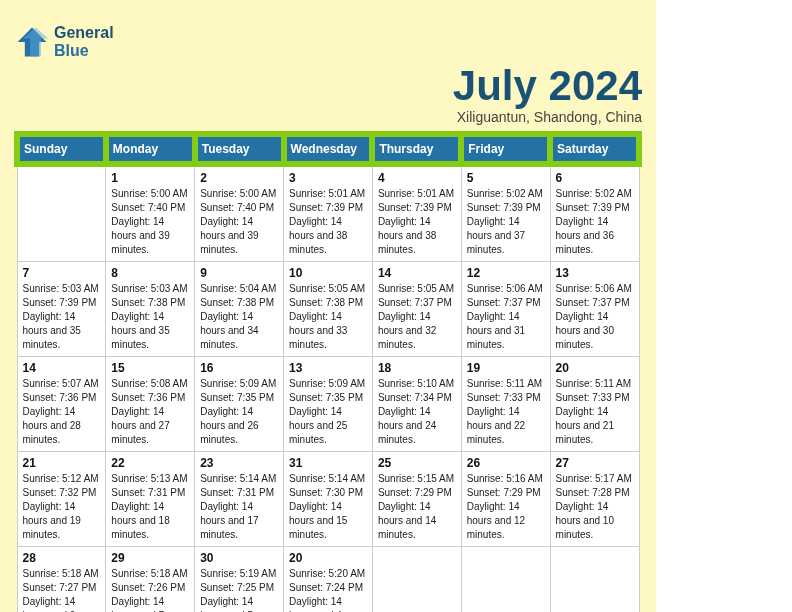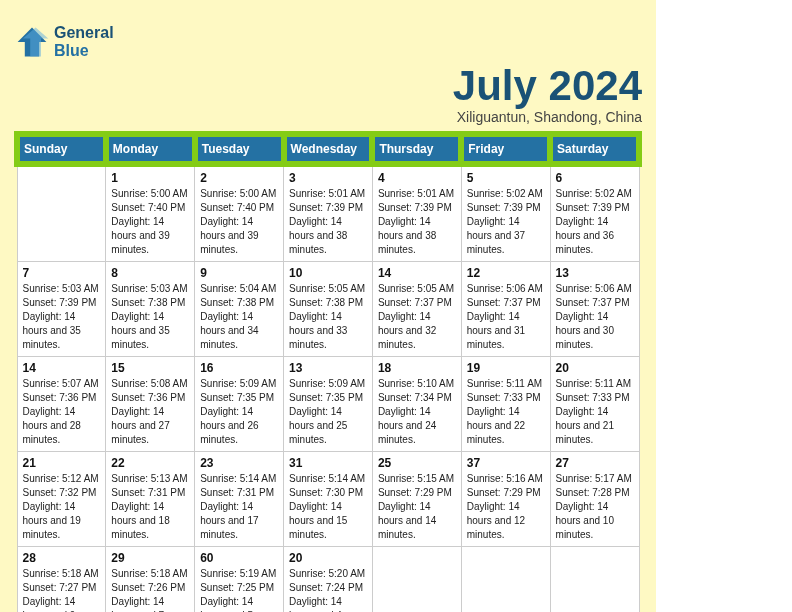--- a/index.html
+++ b/index.html
@@ -224,39 +224,39 @@
           </td>
           <td>
             <div class="day-number">31</div>
             <div class="day-info">Sunrise: 5:14 AM<br>Sunset: 7:30 PM<br>Daylight: 14 hours and 15 minutes.</div>
           </td>
           <td>
             <div class="day-number">25</div>
             <div class="day-info">Sunrise: 5:15 AM<br>Sunset: 7:29 PM<br>Daylight: 14 hours and 14 minutes.</div>
           </td>
           <td>
-            <div class="day-number">37</div>
+            <div class="day-number">26</div>
             <div class="day-info">Sunrise: 5:16 AM<br>Sunset: 7:29 PM<br>Daylight: 14 hours and 12 minutes.</div>
           </td>
           <td>
             <div class="day-number">27</div>
             <div class="day-info">Sunrise: 5:17 AM<br>Sunset: 7:28 PM<br>Daylight: 14 hours and 10 minutes.</div>
           </td>
         </tr>
         <tr class="week-row">
           <td>
             <div class="day-number">28</div>
             <div class="day-info">Sunrise: 5:18 AM<br>Sunset: 7:27 PM<br>Daylight: 14 hours and 9 minutes.</div>
           </td>
           <td>
             <div class="day-number">29</div>
             <div class="day-info">Sunrise: 5:18 AM<br>Sunset: 7:26 PM<br>Daylight: 14 hours and 7 minutes.</div>
           </td>
           <td>
-            <div class="day-number">60</div>
+            <div class="day-number">30</div>
             <div class="day-info">Sunrise: 5:19 AM<br>Sunset: 7:25 PM<br>Daylight: 14 hours and 5 minutes.</div>
           </td>
           <td>
             <div class="day-number">20</div>
             <div class="day-info">Sunrise: 5:20 AM<br>Sunset: 7:24 PM<br>Daylight: 14 hours and 4 minutes.</div>
           </td>
           <td class="empty-cell"></td>
           <td class="empty-cell"></td>
           <td class="empty-cell"></td>
         </tr>

